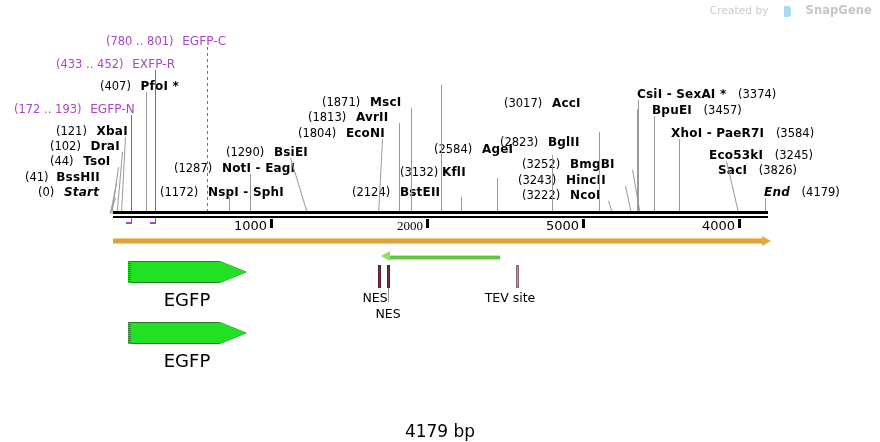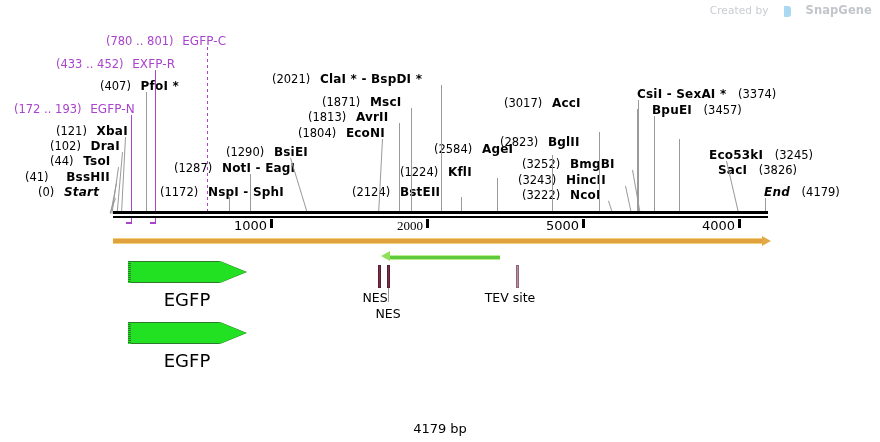--- a/index.html
+++ b/index.html
@@ -201,21 +201,21 @@
     font-weight: bold;
     font-size: 15px;
     letter-spacing: -0.1px;
     color: #000;
   }
   .subtitle {
     position: absolute;
     left: 0;
     width: 880px;
     text-align: center;
-    font-size: 13px;
+    font-size: 17px;
     color: #000;
   }
 </style>
 </head>
 <body>
 
 <div id="map">
 
   <div class="credit">
     <span>Created by</span>
@@ -253,32 +253,28 @@
     <span class="nm" style="margin-left:6px;">DraI</span>
   </div>
 
   <div class="lbl" style="left:50px; top:155px;">
     <span class="pos">(44)</span>
     <span class="nm" style="margin-left:6px;">TsoI</span>
   </div>
 
   <div class="lbl" style="left:25px; top:171px;">
     <span class="pos">(41)</span>
-    <span class="nm" style="margin-left:14px;">BssHII</span>
+    <span class="nm" style="margin-left:4px;">BssHII</span>
   </div>
 
   <div class="lbl" style="left:38px; top:186px;">
     <span class="pos">(0)</span>
     <span class="nm ital" style="margin-left:6px;">Start</span>
   </div>
 
-  <div class="lbl" style="left:272px; top:73px;">
-    <span class="pos">(2021)</span>
-    <span class="nm" style="margin-left:6px;">ClaI * - BspDI *</span>
-  </div>
 
   <div class="lbl" style="left:322px; top:96px;">
     <span class="pos">(1871)</span>
     <span class="nm" style="margin-left:6px;">MscI</span>
   </div>
 
   <div class="lbl" style="left:308px; top:111px;">
     <span class="pos">(1813)</span>
     <span class="nm" style="margin-left:6px;">AvrII</span>
   </div>
@@ -302,22 +298,22 @@
     <span class="pos">(1172)</span>
     <span class="nm" style="margin-left:6px;">NspI - SphI</span>
   </div>
 
   <div class="lbl" style="left:352px; top:186px;">
     <span class="pos">(2124)</span>
     <span class="nm" style="margin-left:6px;">BstEII</span>
   </div>
 
   <div class="lbl" style="left:400px; top:166px;">
-    <span class="pos">(1224)</span>
-    <span class="nm" style="margin-left:6px;">KflI</span>
+    <span class="pos">(3132)</span>
+    <span class="nm" style="">KflI</span>
   </div>
 
   <div class="lbl" style="left:434px; top:143px;">
     <span class="pos">(2584)</span>
     <span class="nm" style="margin-left:6px;">AgeI</span>
   </div>
 
   <div class="lbl" style="left:500px; top:120px;margin-top:16px;">
     <span class="pos">(2823)</span>
     <span class="nm" style="margin-left:6px;">BglII</span>
@@ -346,20 +342,24 @@
   <div class="lbl" style="left:637px; top:88px;">
     <span class="nm">CsiI - SexAI *</span>
     <span class="pos" style="margin-left:8px;">(3374)</span>
   </div>
 
   <div class="lbl" style="left:652px; top:104px;">
     <span class="nm">BpuEI</span>
     <span class="pos" style="margin-left:8px;">(3457)</span>
   </div>
 
+  <div class="lbl" style="left:671px; top:127px;">
+    <span class="nm">XhoI - PaeR7I</span>
+    <span class="pos" style="margin-left:8px;">(3584)</span>
+  </div>
 
   <div class="lbl" style="left:709px; top:149px;">
     <span class="nm">Eco53kI</span>
     <span class="pos" style="margin-left:8px;">(3245)</span>
   </div>
 
   <div class="lbl" style="left:718px; top:164px;">
     <span class="nm">SacI</span>
     <span class="pos" style="margin-left:8px;text-align:center;">(3826)</span>
   </div>

